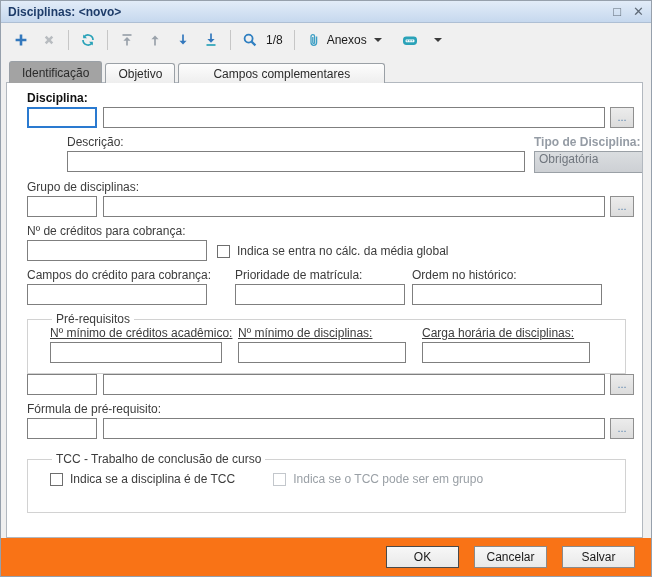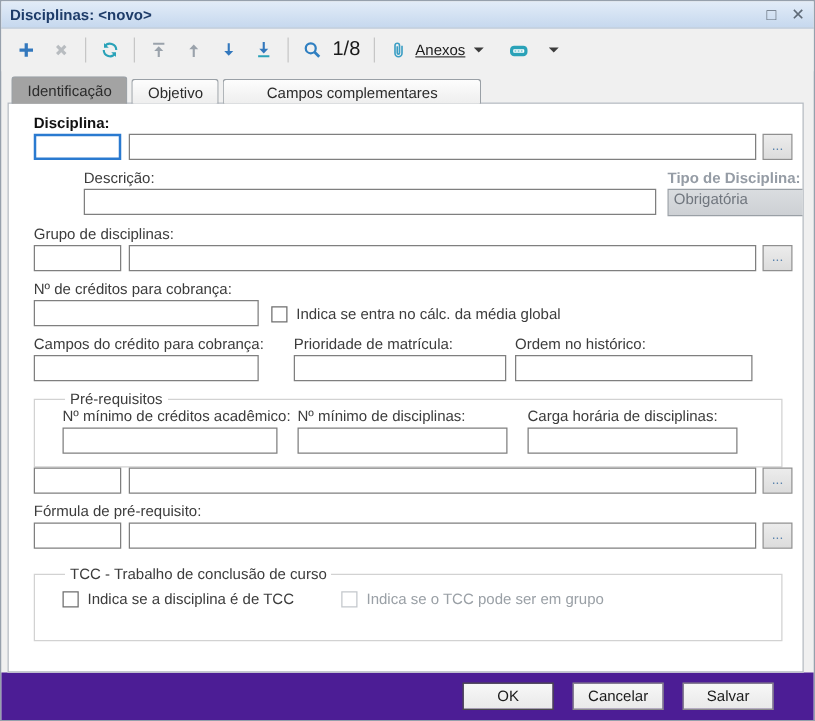--- a/index.html
+++ b/index.html
@@ -24,22 +24,22 @@
   .win-btns{margin-left:auto;display:flex;gap:12px;align-items:center;}
   .win-btn{color:#5f6a77;font-size:13px;line-height:1;cursor:default;}
   
   .toolbar{
     height:34px;flex:0 0 34px;
     display:flex;align-items:center;gap:4px;
     padding:0 0 0 8px;background:#f0f0f0;
   }
   .tbtn{width:24px;height:24px;display:flex;align-items:center;justify-content:center;border-radius:2px;}
   .sep{width:1px;height:20px;background:#c6c6c6;margin:0 3px;flex:0 0 1px;}
-  .counter{color:#1a1a1a;font-size:16px;margin:0 4px 0 0;}
-  .anexos{display:flex;align-items:center;gap:5px;padding:0 4px;height:24px;text-decoration:underline;}
+  .counter{color:#1a1a1a;font-size:12px;margin:0 4px 0 0;}
+  .anexos{display:flex;align-items:center;gap:5px;padding:0 4px;height:24px;}
   .anexos-label{color:#1a1a1a;}
   .caret{width:0;height:0;border-left:4px solid transparent;border-right:4px solid transparent;border-top:4px solid #3c3c3c;margin:0 2px;}
   
   .tabs{
     display:flex;align-items:flex-end;
     padding:4px 0 0 8px;height:26px;flex:0 0 26px;
     position:relative;z-index:2;margin-bottom:-1px;
   }
   .tab{
     height:20px;padding:3px 12px 0 12px;
@@ -93,21 +93,21 @@
   legend{padding:0 4px;margin-left:2px;color:#3c3c3c;}
   
   .cbwrap{display:flex;align-items:center;gap:7px;white-space:nowrap;}
   .cb{width:13px;height:13px;border:1px solid #6e6e6e;background:#fff;flex:0 0 13px;}
   .cb.disabled{border-color:#c3c7cc;}
   .cblabel{color:#3c3c3c;}
   .cblabel.disabled{color:#9aa0a6;}
   
   .footer{
     height:38px;flex:0 0 38px;display:flex;align-items:center;
-    justify-content:flex-end;gap:15px;padding-right:32px;background:#4c1d95;
+    justify-content:flex-end;gap:15px;padding-right:16px;background:#f97316;
   }
   .btn{
     width:73px;height:22px;font:inherit;color:#1a1a1a;
     background:linear-gradient(#f7f7f7,#e9e9e9);
     border:1px solid #8a8a8a;cursor:default;
   }
   .btn.default{border:1px solid #4a4a4a;}
   svg{display:block;}
 </style>
 </head>
@@ -279,21 +279,21 @@
         <input class="t" style="width: 170px;">
       </div>
       <div class="col" style="margin-left:7px;width:190px;flex:0 0 190px;">
         <div class="lbl">Ordem no histórico:</div>
         <input class="t" style="width: 190px;">
       </div>
     </div>
 
     <fieldset class="mt" style="margin-right:8px;">
       <legend>Pré-requisitos</legend>
-      <div class="row" style="align-items:center;">
+      <div class="row" style="align-items:center;text-decoration:underline;">
         <div class="col" style="width:172px;flex:0 0 172px;">
           <div class="lbl">Nº mínimo de créditos acadêmico:</div>
           <input class="t" style="width: 172px;">
         </div>
         <div class="col" style="margin-left:16px;width:168px;flex:0 0 168px;">
           <div class="lbl">Nº mínimo de disciplinas:</div>
           <input class="t" style="width: 168px;">
         </div>
         <div class="col" style="margin-left:16px;width:168px;flex:0 0 168px;">
           <div class="lbl">Carga horária de disciplinas:</div>

